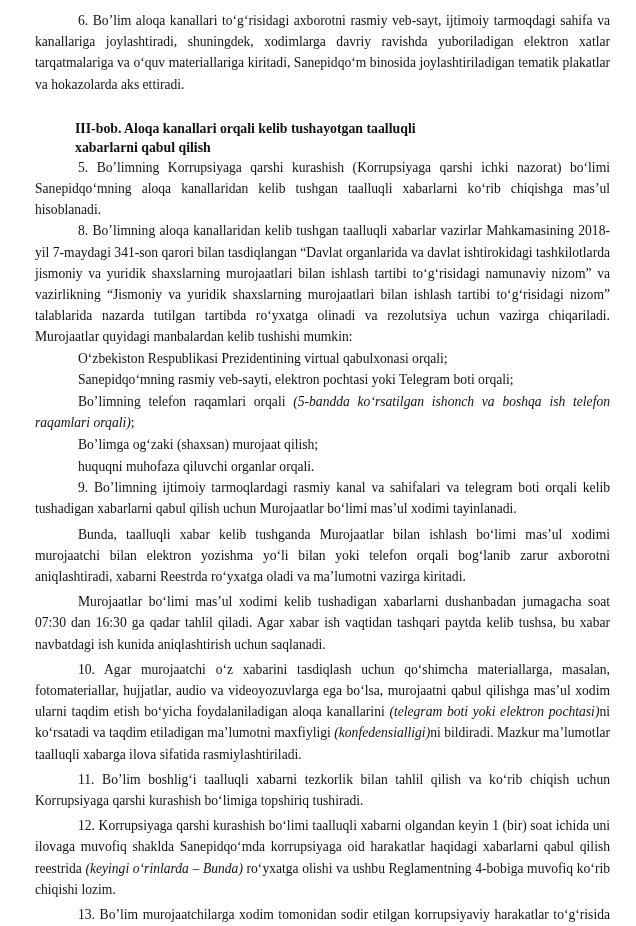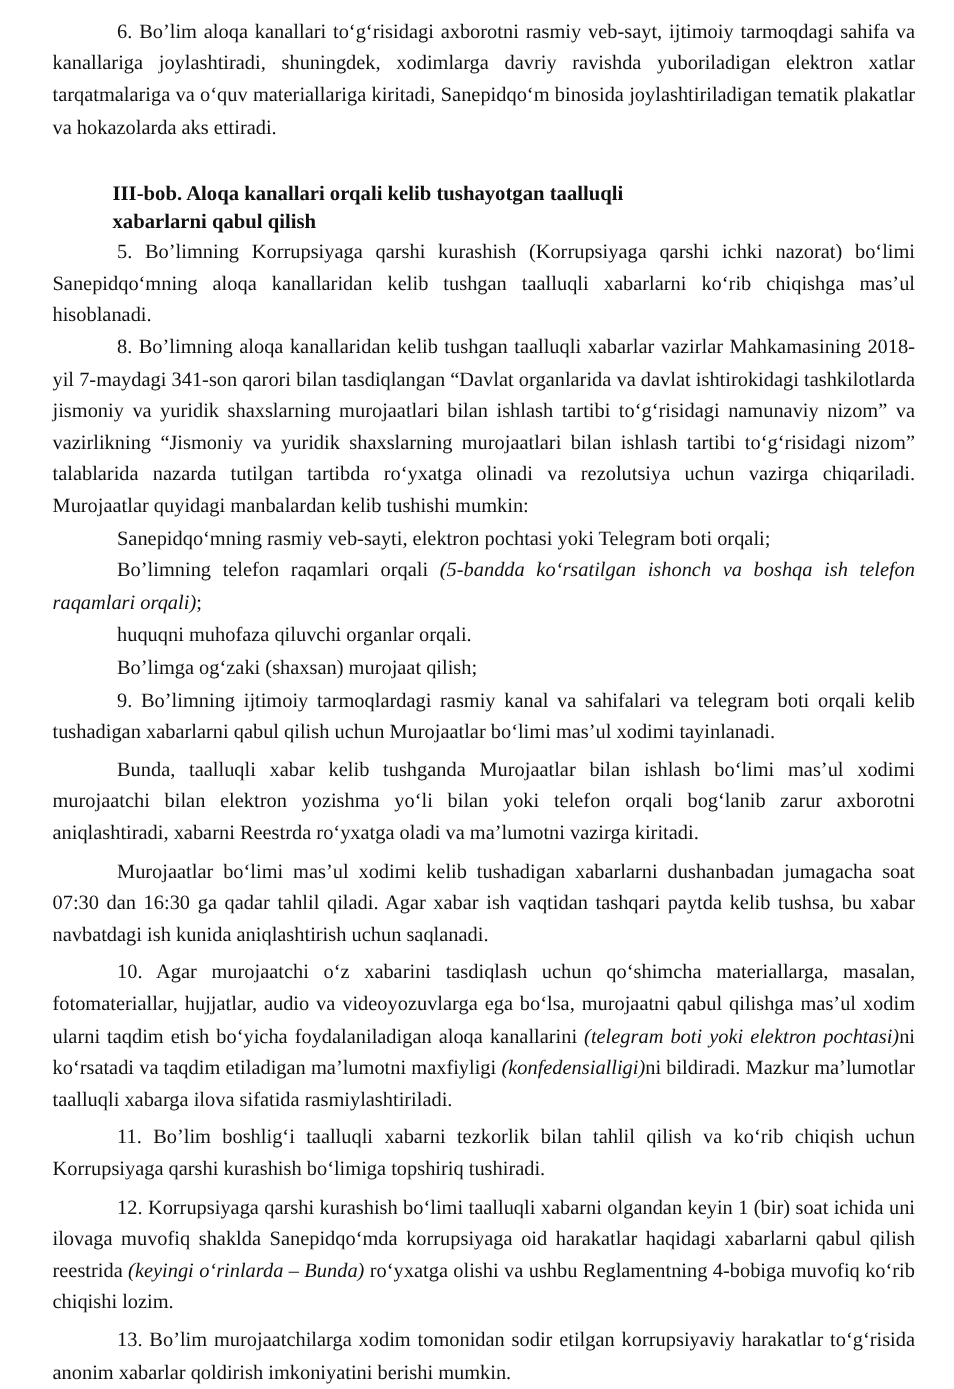--- a/index.html
+++ b/index.html
@@ -56,24 +56,25 @@
   <h2 class="heading">
     <span class="heading-line">III-bob. Aloqa kanallari orqali kelib tushayotgan taalluqli</span>
     <span class="heading-line">xabarlarni qabul qilish</span>
   </h2>
 
   <p class="para">5. Bo’limning Korrupsiyaga qarshi kurashish (Korrupsiyaga qarshi ichki nazorat) bo‘limi Sanepidqo‘mning aloqa kanallaridan kelib tushgan taalluqli xabarlarni ko‘rib chiqishga mas’ul hisoblanadi.</p>
 
   <p class="para">8. Bo’limning aloqa kanallaridan kelib tushgan taalluqli xabarlar vazirlar Mahkamasining 2018-yil 7-maydagi 341-son qarori bilan tasdiqlangan “Davlat organlarida va davlat ishtirokidagi tashkilotlarda jismoniy va yuridik shaxslarning murojaatlari bilan ishlash tartibi to‘g‘risidagi namunaviy nizom” va vazirlikning “Jismoniy va yuridik shaxslarning murojaatlari bilan ishlash tartibi to‘g‘risidagi nizom” talablarida nazarda tutilgan tartibda ro‘yxatga olinadi va rezolutsiya uchun vazirga chiqariladi. Murojaatlar quyidagi manbalardan kelib tushishi mumkin:</p>
 
   <div>
+    <p class="list-item">O‘zbekiston Respublikasi Prezidentining virtual qabulxonasi orqali;</p>
     <p class="list-item">Sanepidqo‘mning rasmiy veb-sayti, elektron pochtasi yoki Telegram boti orqali;</p>
     <p class="list-item"><span>Bo’limning telefon raqamlari orqali </span><span class="it">(5-bandda ko‘rsatilgan ishonch va boshqa ish telefon raqamlari orqali)</span><span>;</span></p>
+    <p class="list-item">Bo’limga og‘zaki (shaxsan) murojaat qilish;</p>
     <p class="list-item">huquqni muhofaza qiluvchi organlar orqali.</p>
-    <p class="list-item">Bo’limga og‘zaki (shaxsan) murojaat qilish;</p>
   </div>
 
   <p class="para">9. Bo’limning ijtimoiy tarmoqlardagi rasmiy kanal va sahifalari va telegram boti orqali kelib tushadigan xabarlarni qabul qilish uchun Murojaatlar bo‘limi mas’ul xodimi tayinlanadi.</p>
 
   <p class="para sp">Bunda, taalluqli xabar kelib tushganda Murojaatlar bilan ishlash bo‘limi mas’ul xodimi murojaatchi bilan elektron yozishma yo‘li bilan yoki telefon orqali bog‘lanib zarur axborotni aniqlashtiradi, xabarni Reestrda ro‘yxatga oladi va ma’lumotni vazirga kiritadi.</p>
 
   <p class="para sp">Murojaatlar bo‘limi mas’ul xodimi kelib tushadigan xabarlarni dushanbadan jumagacha soat 07:30 dan 16:30 ga qadar tahlil qiladi. Agar xabar ish vaqtidan tashqari paytda kelib tushsa, bu xabar navbatdagi ish kunida aniqlashtirish uchun saqlanadi.</p>
 
   <p class="para sp"><span>10. Agar murojaatchi o‘z xabarini tasdiqlash uchun qo‘shimcha materiallarga, masalan, fotomateriallar, hujjatlar, audio va videoyozuvlarga ega bo‘lsa, murojaatni qabul qilishga mas’ul xodim ularni taqdim etish bo‘yicha foydalaniladigan aloqa kanallarini </span><span class="it">(telegram boti yoki elektron pochtasi)</span><span>ni ko‘rsatadi va taqdim etiladigan ma’lumotni maxfiyligi </span><span class="it">(konfedensialligi)</span><span>ni bildiradi. Mazkur ma’lumotlar taalluqli xabarga ilova sifatida rasmiylashtiriladi.</span></p>
 

